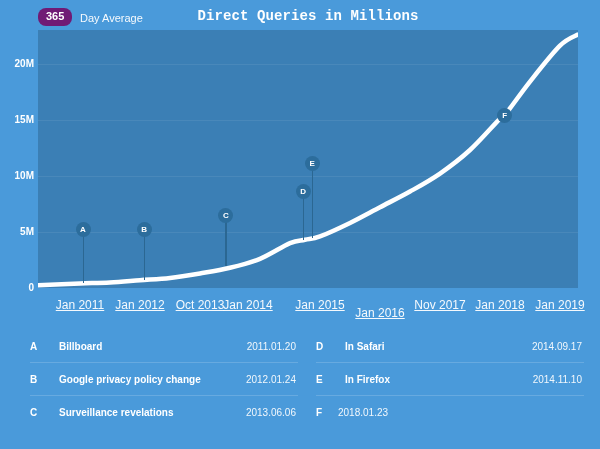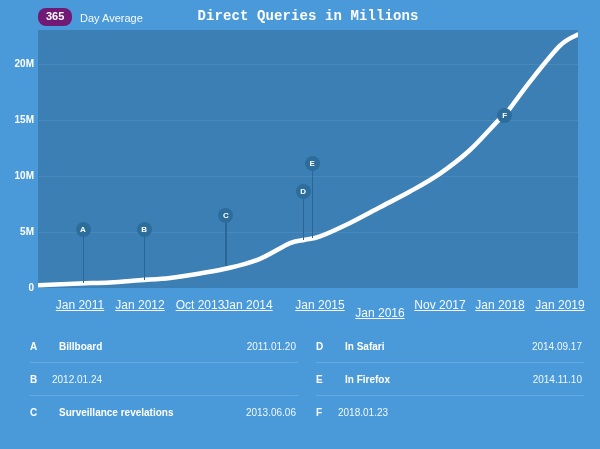--- a/index.html
+++ b/index.html
@@ -245,20 +245,21 @@
 
 <div class="legend">
   <div class="legend-col left">
       <div class="legend-row">
         <span class="legend-key">A</span>
         <span class="legend-text">Billboard</span>
         <span class="legend-date">2011.01.20</span>
       </div>
       <div class="legend-row">
         <span class="legend-key">B</span>
+        <span class="legend-text">Google privacy policy change</span>
         <span class="legend-date">2012.01.24</span>
       </div>
       <div class="legend-row">
         <span class="legend-key">C</span>
         <span class="legend-text">Surveillance revelations</span>
         <span class="legend-date">2013.06.06</span>
       </div>
     </div>
   <div class="legend-col right">
       <div class="legend-row">

